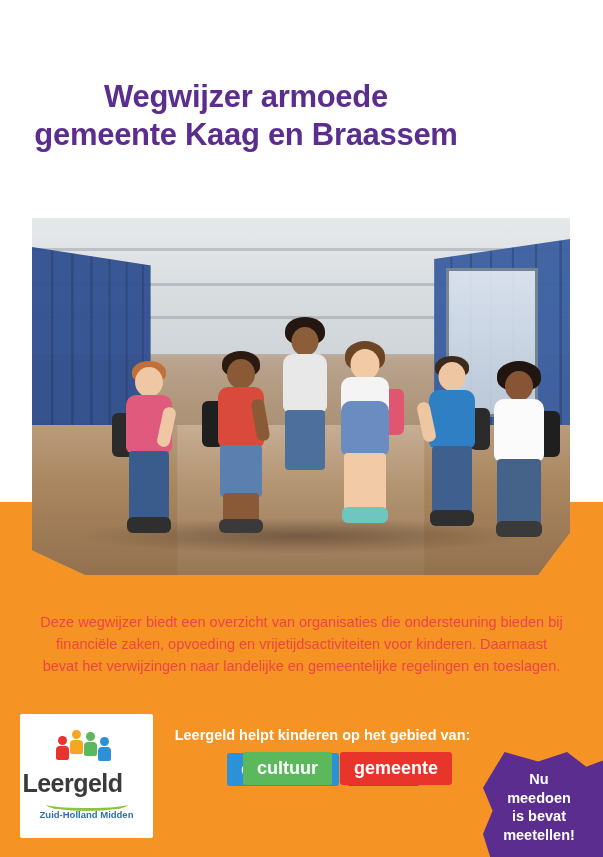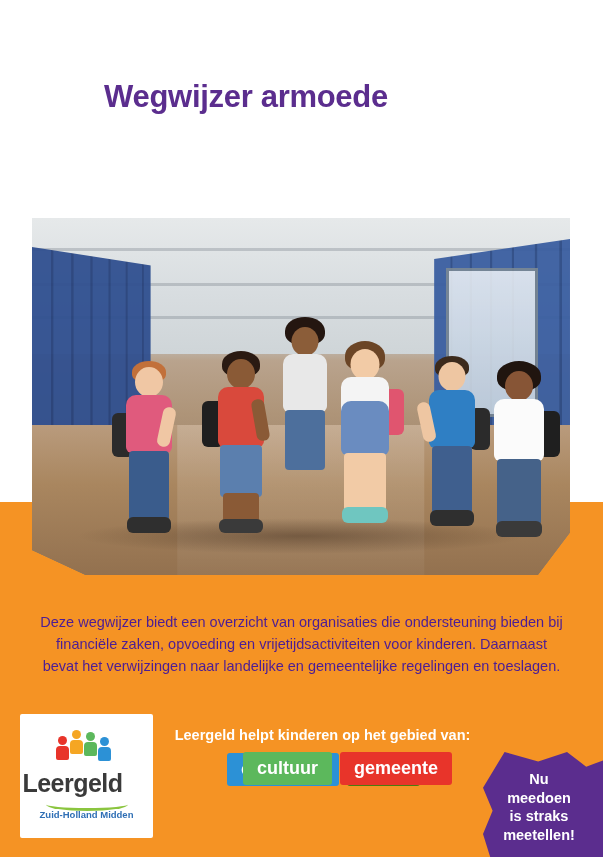--- a/index.html
+++ b/index.html
@@ -167,21 +167,21 @@
     border-radius: 6px;
   }
 
   
   .intro {
     position: absolute;
     left: 40px;
     top: 596px;
     width: 523px;
     text-align: center;
-    color: #4c1d95;
+    color: #ef4444;
     font-size: 14.5px;
     line-height: 1.55;
   }
 
   
   .logo-box {
     position: absolute;
     left: 20px;
     top: 714px;
     width: 133px;
@@ -295,20 +295,21 @@
     line-height: 1.28;
   }
 </style>
 </head>
 <body>
 
 <div class="poster">
 
   <div class="title-block">
     <span class="title-line">Wegwijzer armoede</span>
+    <span class="title-line">gemeente Kaag en Braassem</span>
   </div>
 
   <div class="orange-panel"></div>
 
   <div class="photo-wrap">
     <div class="photo">
       <div class="corridor"></div>
       <div class="ceiling">
         <div class="ceil-beam" style="left:0;top:22%;width:100%"></div>
         <div class="ceil-beam" style="left:0;top:48%;width:100%"></div>
@@ -414,18 +415,18 @@
   </div>
   <div class="chips-row chips-row-2">
     <span class="chip chip-cultuur">cultuur</span>
     <span class="chip chip-welzijn">gemeente</span>
   </div>
 
   <div class="burst">
     <div class="burst-text">
       <div>Nu</div>
       <div>meedoen</div>
-      <div>is straks</div>
+      <div>is bevat</div>
       <div>meetellen!</div>
     </div>
   </div>
 
 </div>
 
 </body></html>

